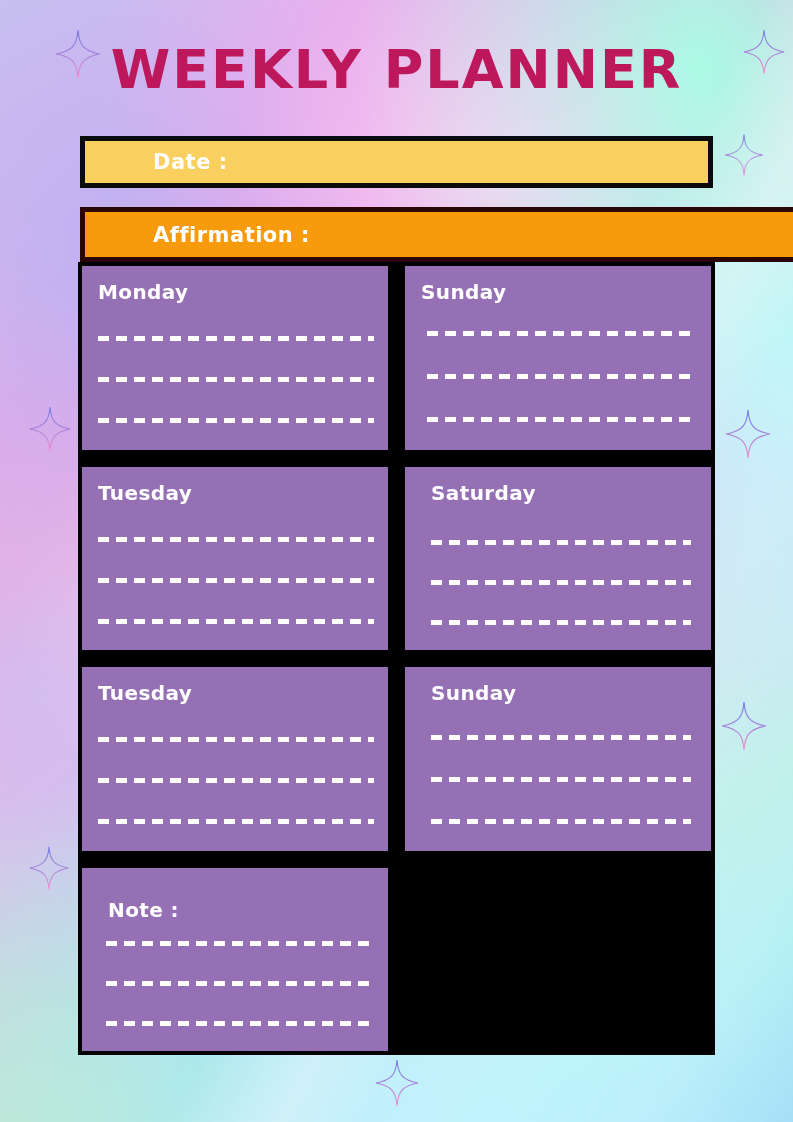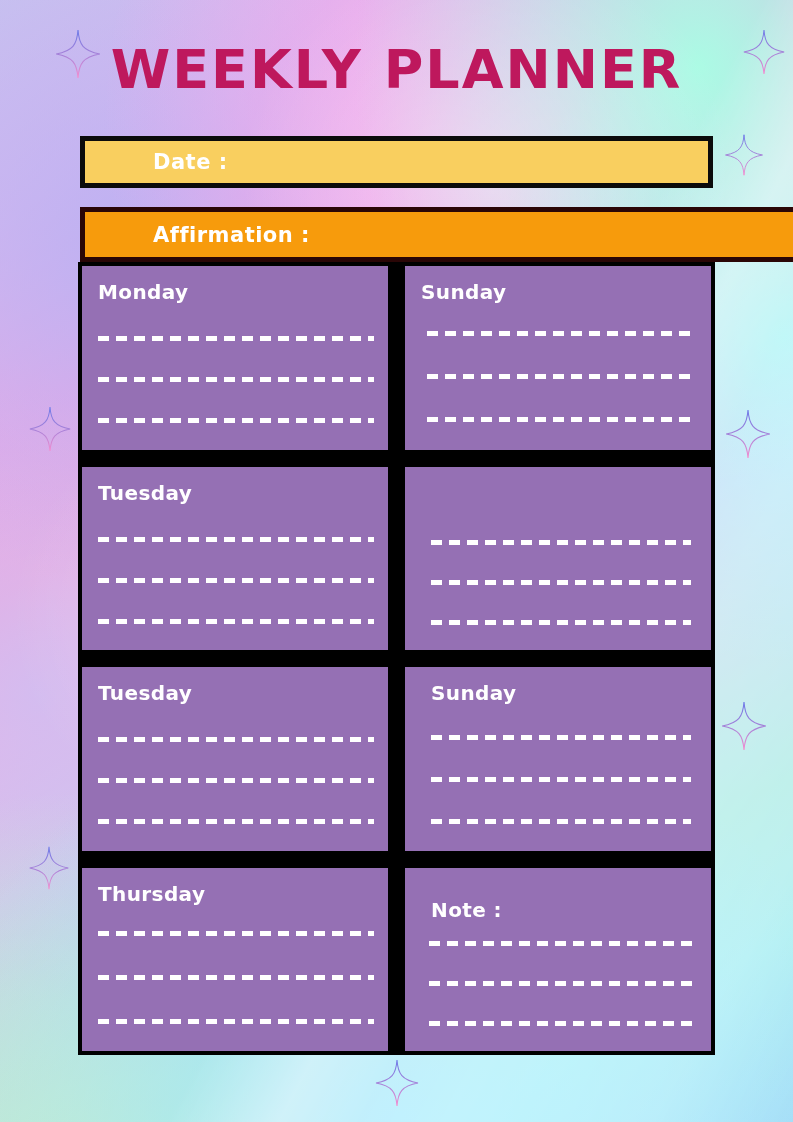--- a/index.html
+++ b/index.html
@@ -329,20 +329,21 @@
     </div>
     <div class="day-cell cell-tuesday">
       <div class="day-title">Tuesday</div>
       <div class="lines">
         <div class="dash-line"></div>
         <div class="dash-line"></div>
         <div class="dash-line"></div>
       </div>
     </div>
     <div class="day-cell cell-saturday">
+      <div class="day-title">Saturday</div>
       <div class="lines">
         <div class="dash-line"></div>
         <div class="dash-line"></div>
         <div class="dash-line"></div>
       </div>
     </div>
     <div class="day-cell cell-tuesday-2">
       <div class="day-title">Tuesday</div>
       <div class="lines">
         <div class="dash-line"></div>
@@ -351,28 +352,20 @@
       </div>
     </div>
     <div class="day-cell cell-sunday">
       <div class="day-title">Sunday</div>
       <div class="lines">
         <div class="dash-line"></div>
         <div class="dash-line"></div>
         <div class="dash-line"></div>
       </div>
     </div>
-    <div class="day-cell cell-thursday">
-      <div class="day-title">Thursday</div>
-      <div class="lines">
-        <div class="dash-line"></div>
-        <div class="dash-line"></div>
-        <div class="dash-line"></div>
-      </div>
-    </div>
     <div class="day-cell cell-note">
       <div class="day-title">Note :</div>
       <div class="lines">
         <div class="dash-line"></div>
         <div class="dash-line"></div>
         <div class="dash-line"></div>
       </div>
     </div>
   </div>
 

